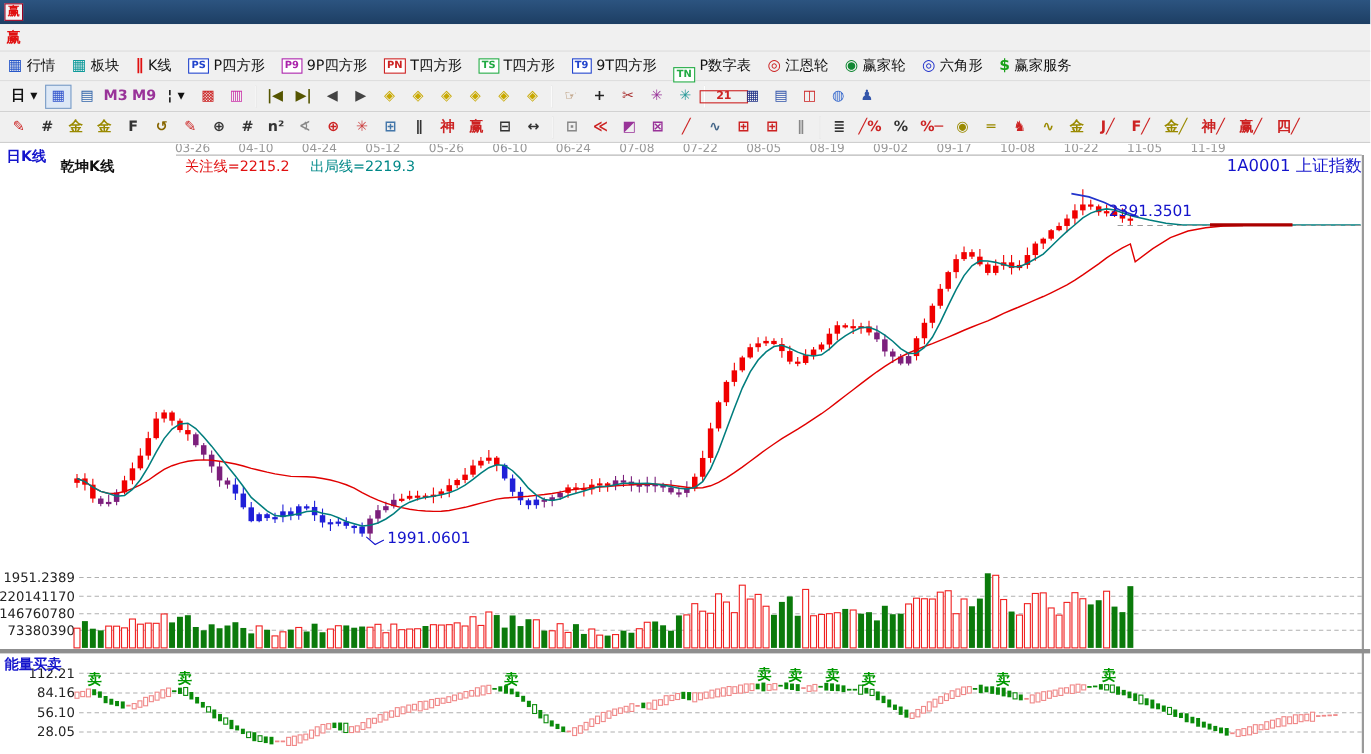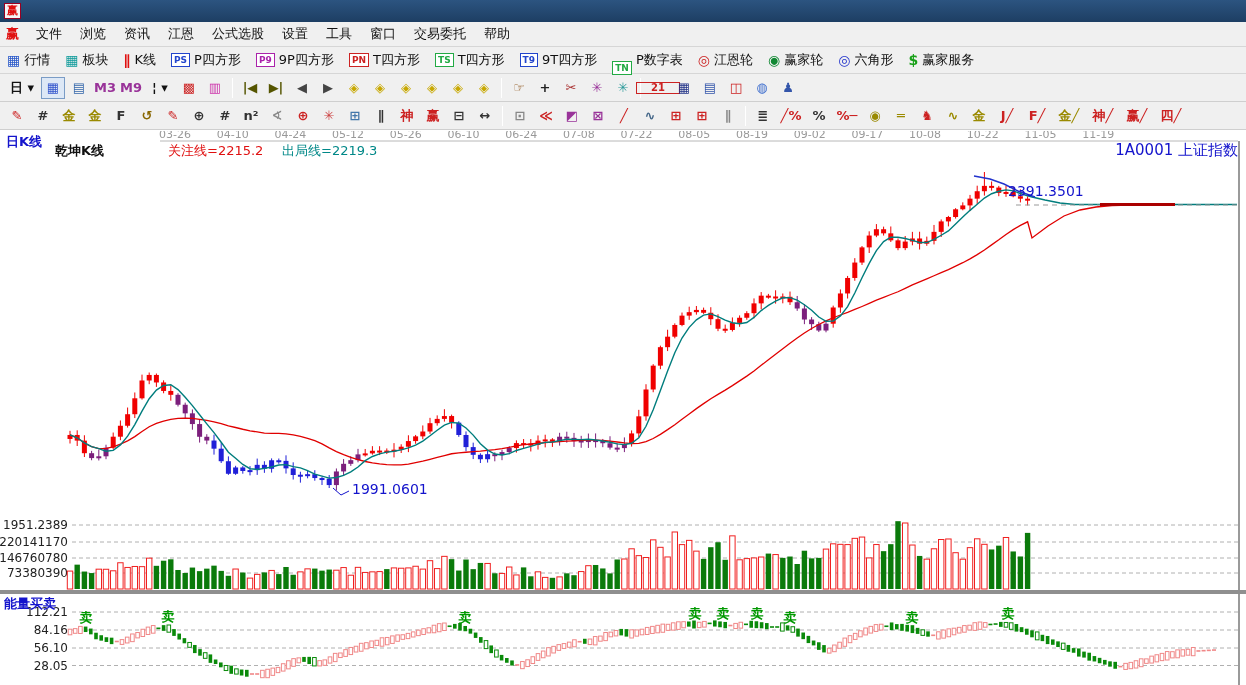--- a/index.html
+++ b/index.html
@@ -28,32 +28,20 @@
 </style>
 </head>
 <body>
 
 <div id="app">
   <div id="titlebar">
     <span class="logo">赢</span>
   </div>
   <div id="menubar">
     <span class="logo">赢</span>
-    <span id="menu-items" style="display:flex;">
-        <span class="menu-item">文件</span>
-        <span class="menu-item">浏览</span>
-        <span class="menu-item">资讯</span>
-        <span class="menu-item">江恩</span>
-        <span class="menu-item">公式选股</span>
-        <span class="menu-item">设置</span>
-        <span class="menu-item">工具</span>
-        <span class="menu-item">窗口</span>
-        <span class="menu-item">交易委托</span>
-        <span class="menu-item">帮助</span>
-      </span>
   </div>
   <div id="toolbar1">
       <span class="tb1-item">
         <span class="ic" style="color: rgb(39, 87, 201);">▦</span>
         <span>行情</span>
       </span>
       <span class="tb1-item">
         <span class="ic" style="color: rgb(14, 154, 154);">▦</span>
         <span>板块</span>
       </span>

